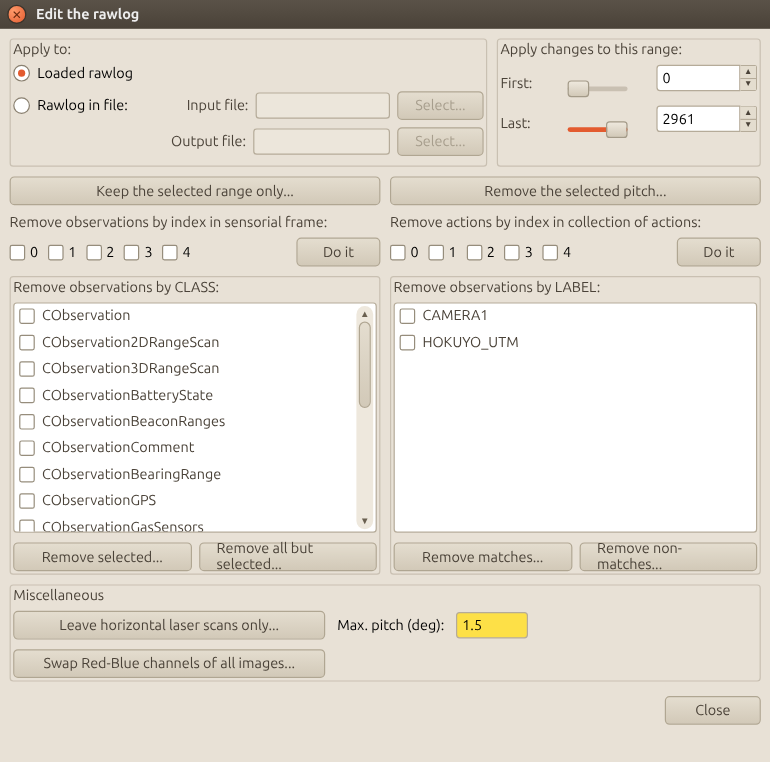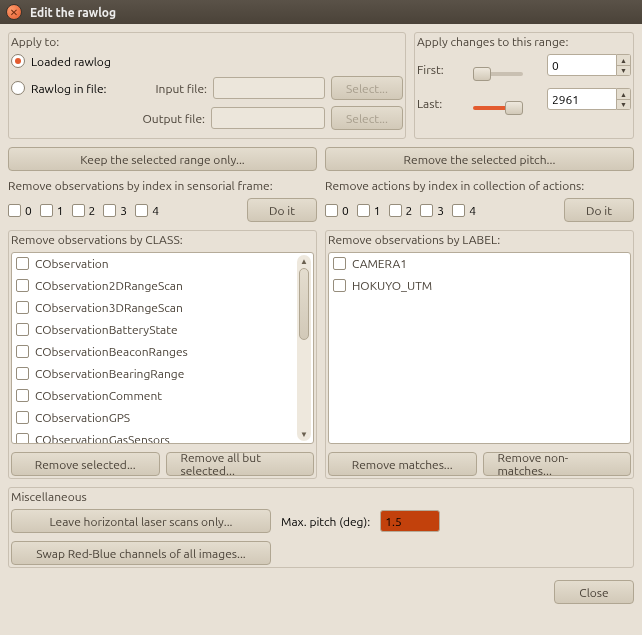--- a/index.html
+++ b/index.html
@@ -13,21 +13,21 @@
 .row { display: flex; gap: 8px; }
 .group { border: 1px solid #c9c0b2; border-radius: 3px; padding: 2px; position: relative; background: #e8e1d6; }
 .group-label { color: #4a4238; margin-bottom: 6px; display: block; }
 
 .radio-row { display: flex; align-items: center; gap: 6px; margin-bottom: 8px; }
 .radio { width: 14px; height: 14px; border-radius: 50%; border: 1px solid #8a8070; background: #fff; display: inline-flex; align-items: center; justify-content: center; }
 .radio.checked::after { content: ""; width: 6px; height: 6px; border-radius: 50%; background: #e35b2f; }
 
 .file-row { display: flex; align-items: center; gap: 6px; margin-bottom: 6px; }
 .label-right { width: 80px; text-align: right; color: #4a4238; }
-.text-input { flex: 1; height: 22px; background: #c2410c; border: 1px solid #b5ab99; border-radius: 3px; padding: 0 4px; }
+.text-input { flex: 1; height: 22px; background: #fde047; border: 1px solid #b5ab99; border-radius: 3px; padding: 0 4px; }
 .text-input.disabled { background: #ece6db; }
 .btn { height: 24px; padding: 0 14px; background: linear-gradient(#e4ddcf, #d2c9b8); border: 1px solid #b0a692; border-radius: 4px; color: #4a4238; cursor: pointer; display: inline-flex; align-items: center; justify-content: center; }
 .btn.disabled { color: #a79e8d; cursor: default; }
 .btn.full { flex: 1; }
 
 .range-row { display: flex; align-items: flex-end; gap: 24px; margin-bottom: 12px; }
 .range-label { width: 38px; color: #4a4238; }
 .slider-track { width: 60px; height: 4px; background: #c9c0b2; border-radius: 2px; position: relative; }
 .slider-track.orange { background: linear-gradient(to right, #e35b2f 0%, #e35b2f 100%); }
 .slider-thumb { position: absolute; top: -5px; width: 18px; height: 14px; background: linear-gradient(#eee8dd, #d2c9b8); border: 1px solid #a39a88; border-radius: 3px; }
@@ -194,25 +194,25 @@
           <div class="list-item">
               <span class="checkbox"></span>
               <span>CObservationBatteryState</span>
             </div>
           <div class="list-item">
               <span class="checkbox"></span>
               <span>CObservationBeaconRanges</span>
             </div>
           <div class="list-item">
               <span class="checkbox"></span>
+              <span>CObservationComment</span>
+            </div>
+          <div class="list-item">
+              <span class="checkbox"></span>
               <span>CObservationBearingRange</span>
-            </div>
-          <div class="list-item">
-              <span class="checkbox"></span>
-              <span>CObservationComment</span>
             </div>
           <div class="list-item">
               <span class="checkbox"></span>
               <span>CObservationGPS</span>
             </div>
           <div class="list-item">
               <span class="checkbox"></span>
               <span>CObservationGasSensors</span>
             </div>
 

